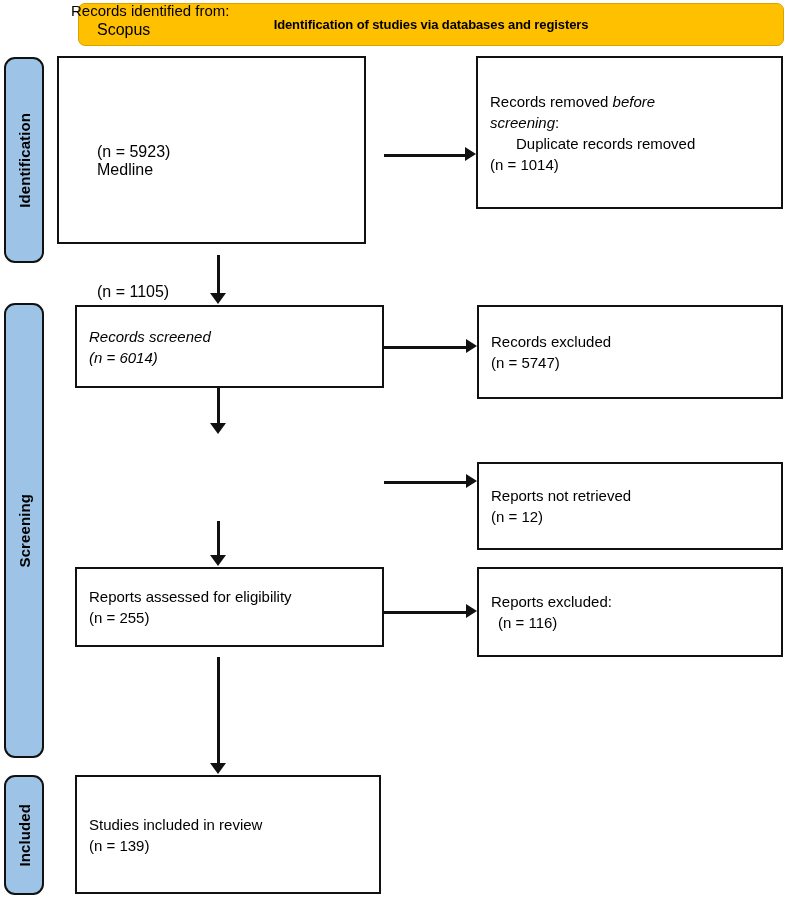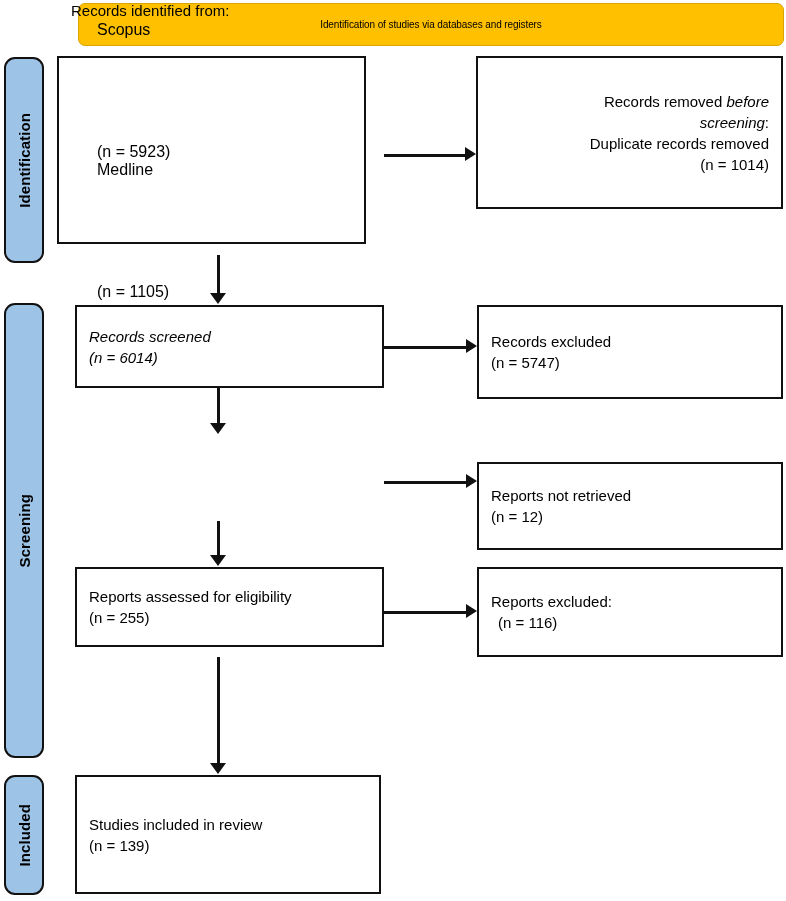--- a/index.html
+++ b/index.html
@@ -29,22 +29,22 @@
     height: 43px;
     background: #FFC000;
     border: 1px solid #d9a400;
     border-radius: 7px;
     box-sizing: border-box;
     display: flex;
     align-items: center;
     justify-content: center;
   }
   .banner-text {
-    font-size: 10px;
-    font-weight: normal;
+    font-size: 13px;
+    font-weight: bold;
     letter-spacing: -0.1px;
     color: #000000;
     white-space: nowrap;
   }
 
   
   .stage {
     position: absolute;
     left: 4px;
     width: 40px;
@@ -93,21 +93,21 @@
   .srcrow {
     display: flex;
     padding-left: 26px;
     flex-direction: column;
   }
   .srcrow .nm  { width: 122px; flex: 0 0 122px; }
   .srcrow .ct  { white-space: nowrap; }
 
   
   #box-identified    { left: 57px;  top: 56px;  width: 309px; height: 188px; }
-  #box-removed       { left: 476px; top: 56px;  width: 307px; height: 153px; align-items: flex-end; }
+  #box-removed       { left: 476px; top: 56px;  width: 307px; height: 153px; }
   #box-screened      { left: 75px;  top: 305px; width: 309px; height: 83px; font-style: italic;  }
   #box-excluded      { left: 477px; top: 305px; width: 306px; height: 94px;  }
   #box-sought        { left: 75px;  top: 435px; width: 309px; height: 86px;  }
   #box-notretrieved  { left: 477px; top: 440px; width: 306px; height: 88px; margin-top: 22px;  }
   #box-assessed      { left: 75px;  top: 567px; width: 309px; height: 80px;  }
   #box-repexcluded   { left: 477px; top: 567px; width: 306px; height: 90px; justify-content: center;  }
   #box-included      { left: 75px;  top: 775px; width: 306px; height: 119px; }
 
   
   .vline {

